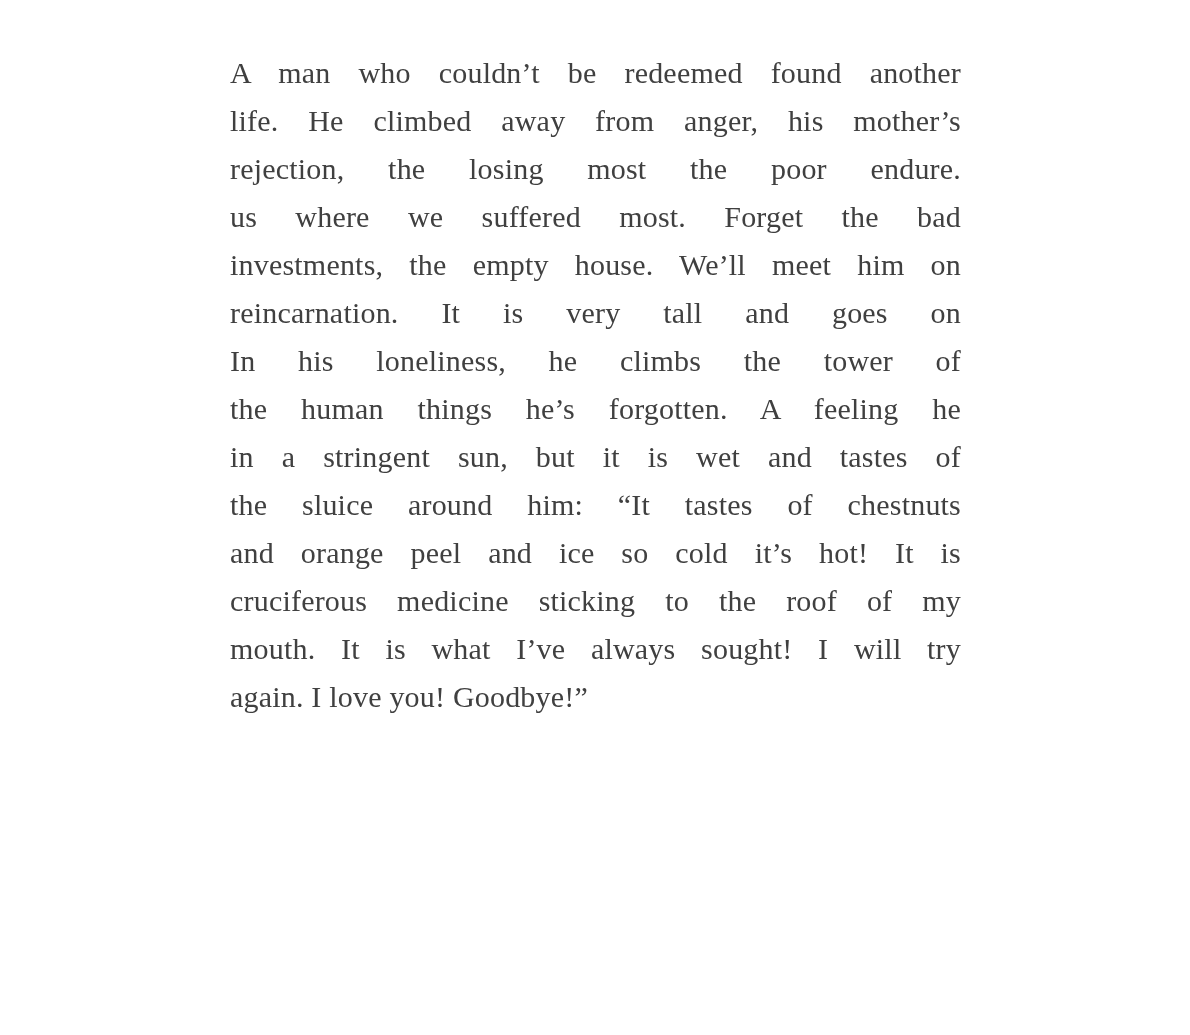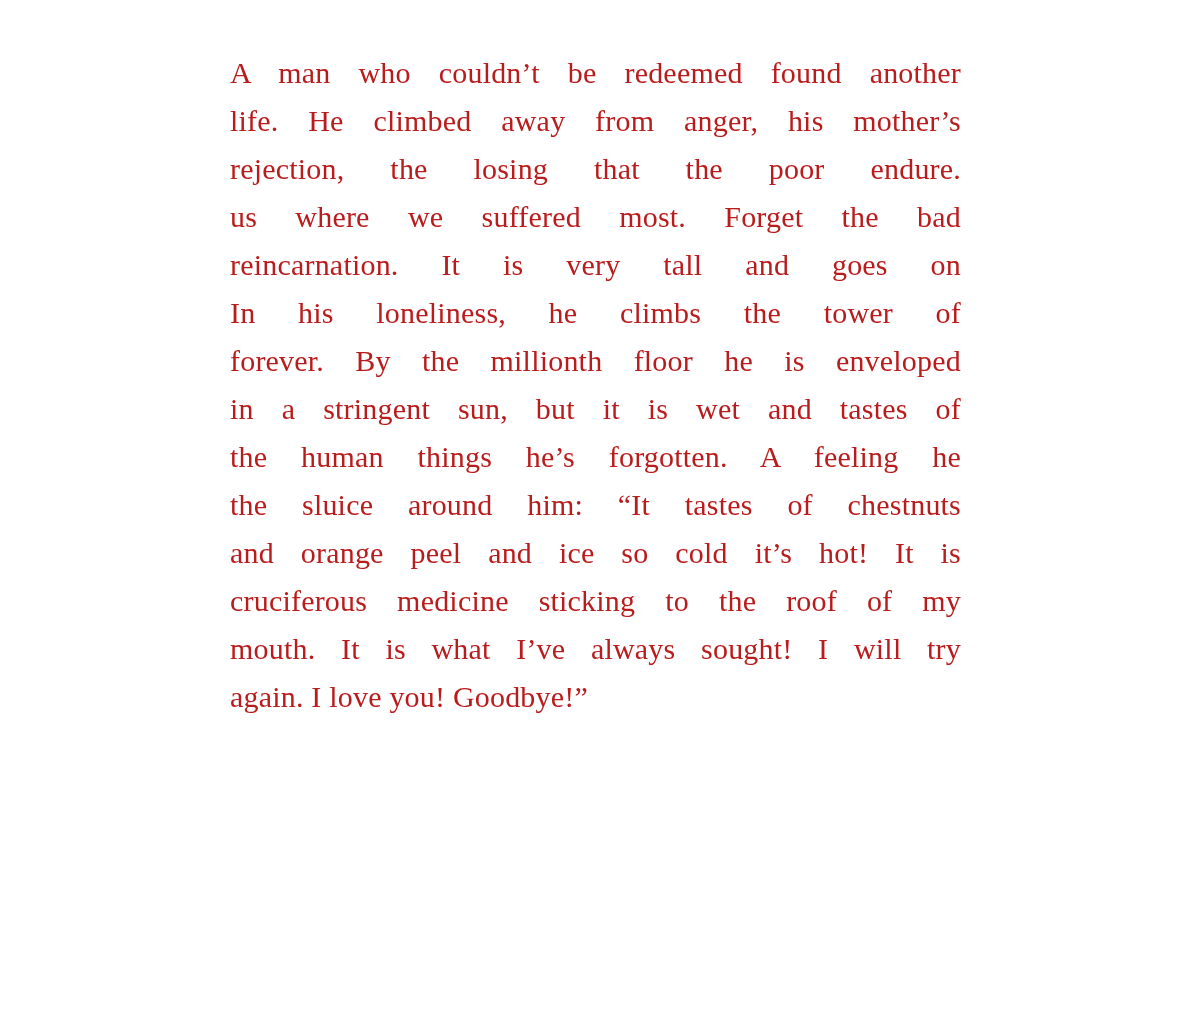--- a/index.html
+++ b/index.html
@@ -32,31 +32,31 @@
   }
   .line.last {
     text-align: center;
     text-align-last: left;
   }
 </style>
 </head>
 <body style="background: rgb(255, 255, 255);">
 
 <div class="page">
-  <div class="paragraph" style="color: #b91c1c;">
+  <div class="paragraph" style="color: #404040;">
     <div>
         <div class="line">A man who couldn’t be redeemed found another</div>
         <div class="line">life. He climbed away from anger, his mother’s</div>
-        <div class="line">rejection, the losing that the poor endure.</div>
+        <div class="line">rejection, the losing most the poor endure.</div>
         <div class="line">us where we suffered most. Forget the bad</div>
+        <div class="line">investments, the empty house. We’ll meet him on</div>
         <div class="line">reincarnation. It is very tall and goes on</div>
         <div class="line">In his loneliness, he climbs the tower of</div>
-        <div class="line">forever. By the millionth floor he is enveloped</div>
+        <div class="line">the human things he’s forgotten. A feeling he</div>
         <div class="line">in a stringent sun, but it is wet and tastes of</div>
-        <div class="line">the human things he’s forgotten. A feeling he</div>
         <div class="line">the sluice around him: “It tastes of chestnuts</div>
         <div class="line">and orange peel and ice so cold it’s hot! It is</div>
         <div class="line">cruciferous medicine sticking to the roof of my</div>
         <div class="line">mouth. It is what I’ve always sought! I will try</div>
         <div class="line last">again. I love you! Goodbye!”</div>
       </div>
   </div>
 </div>
 
 </body></html>

